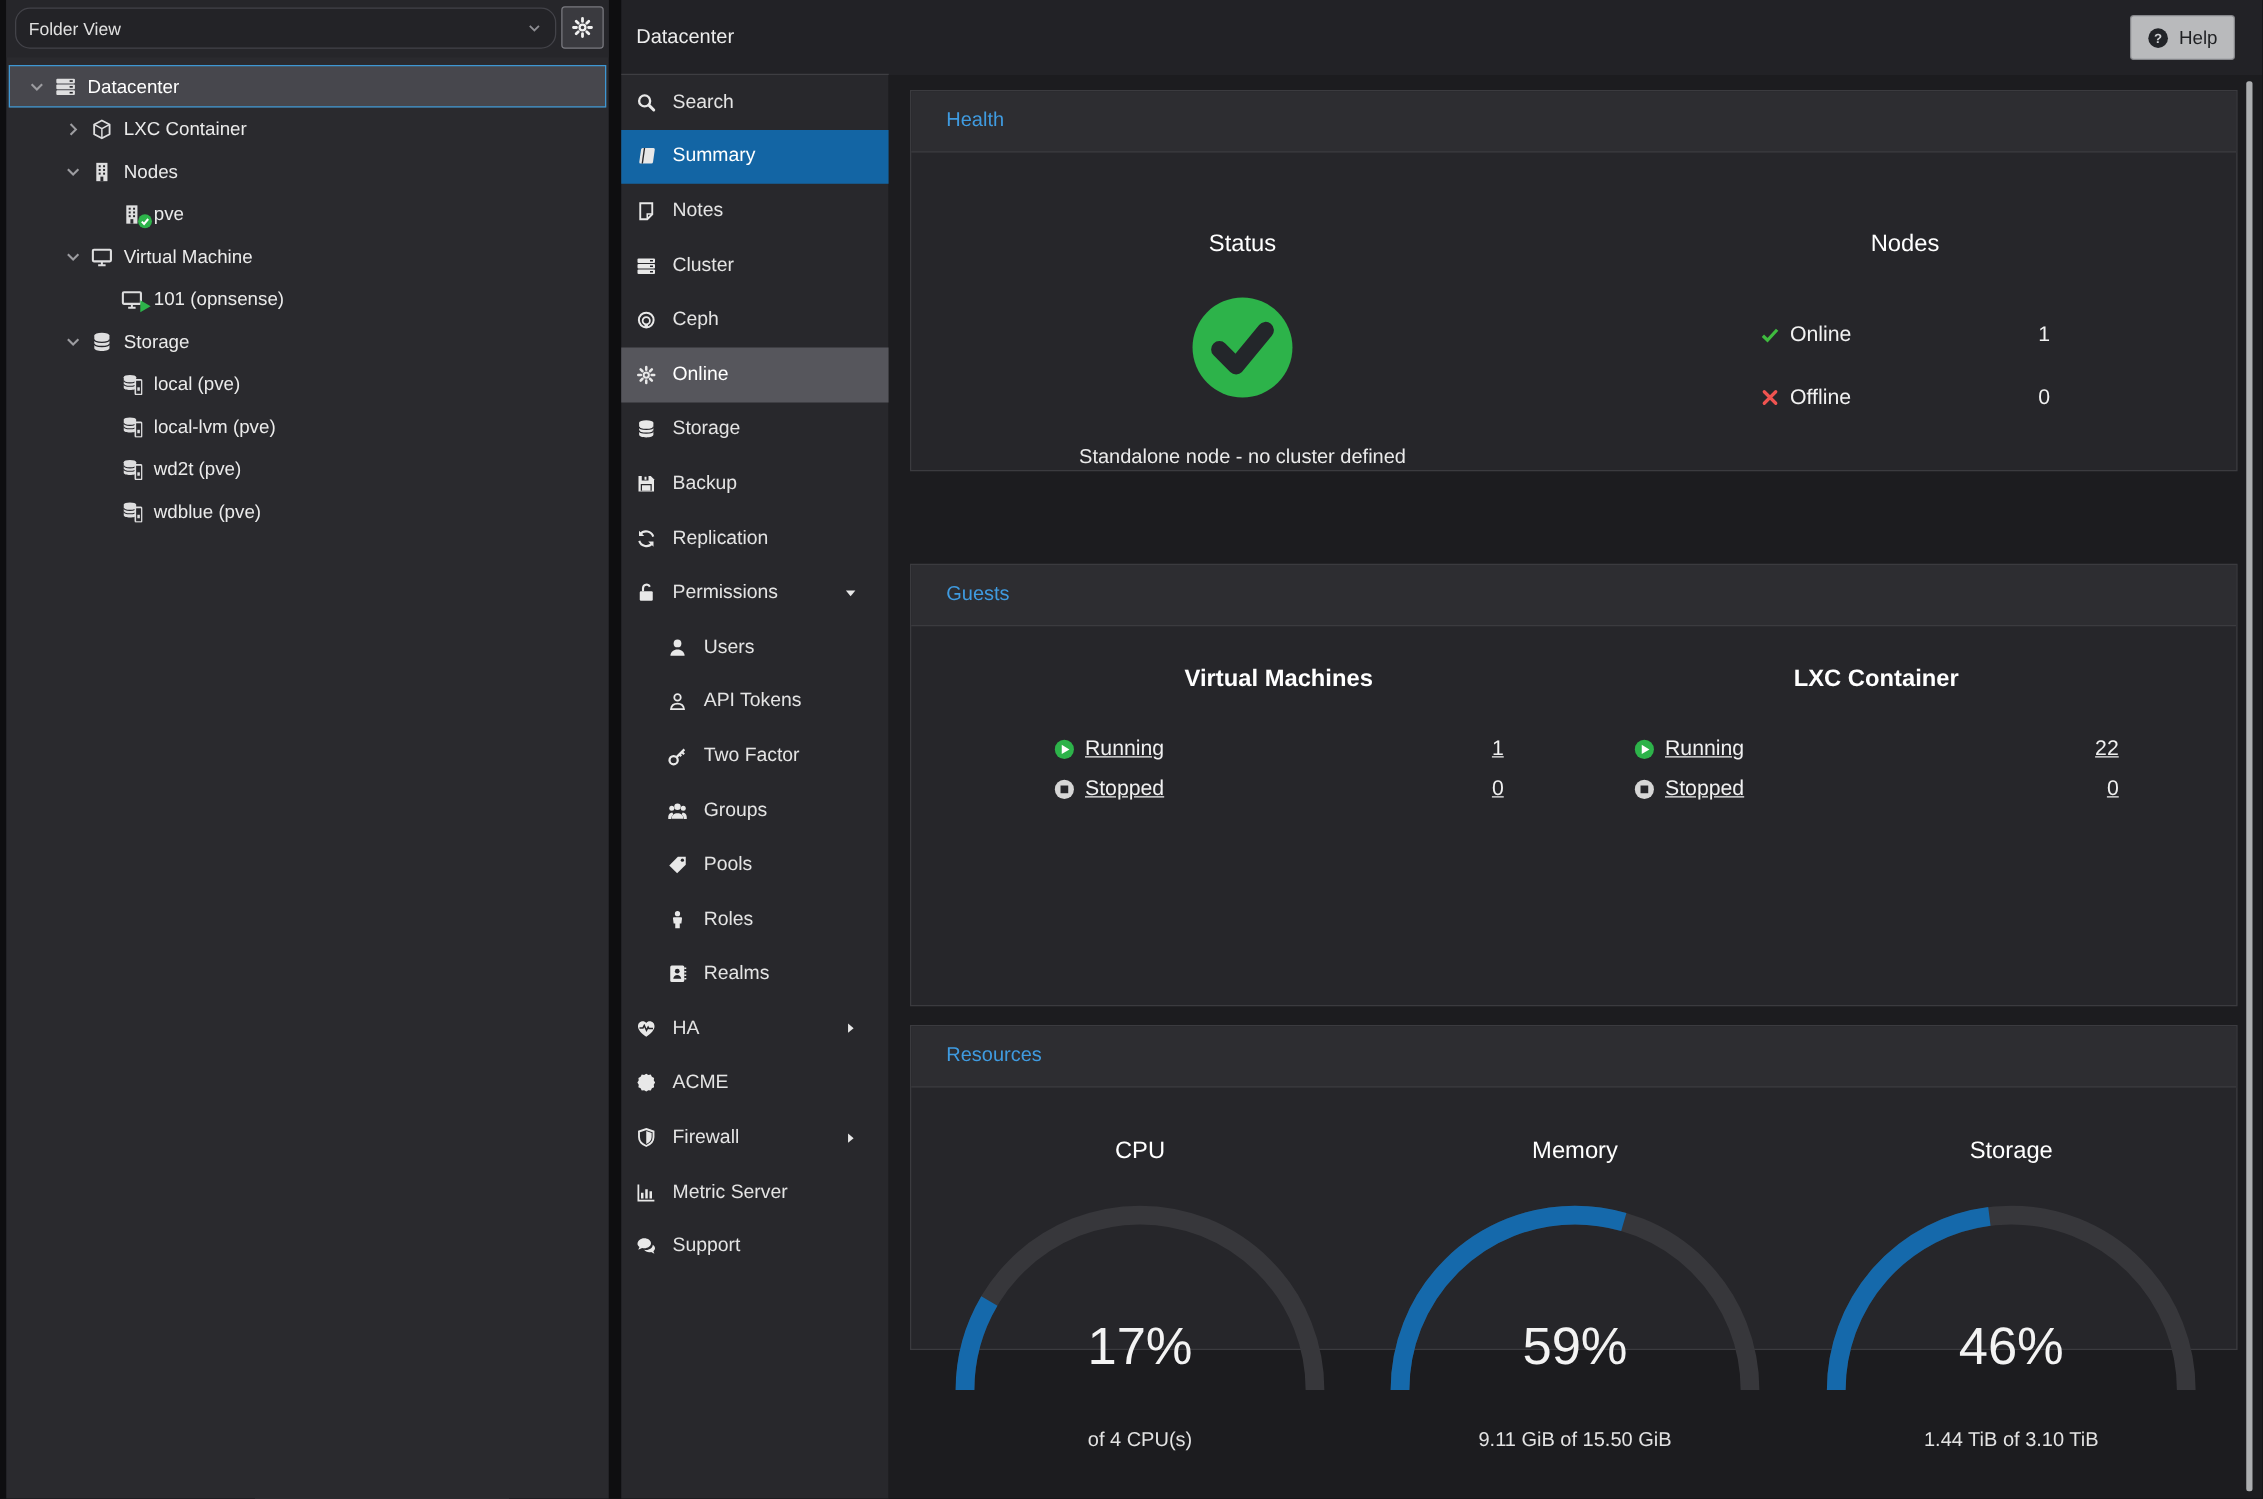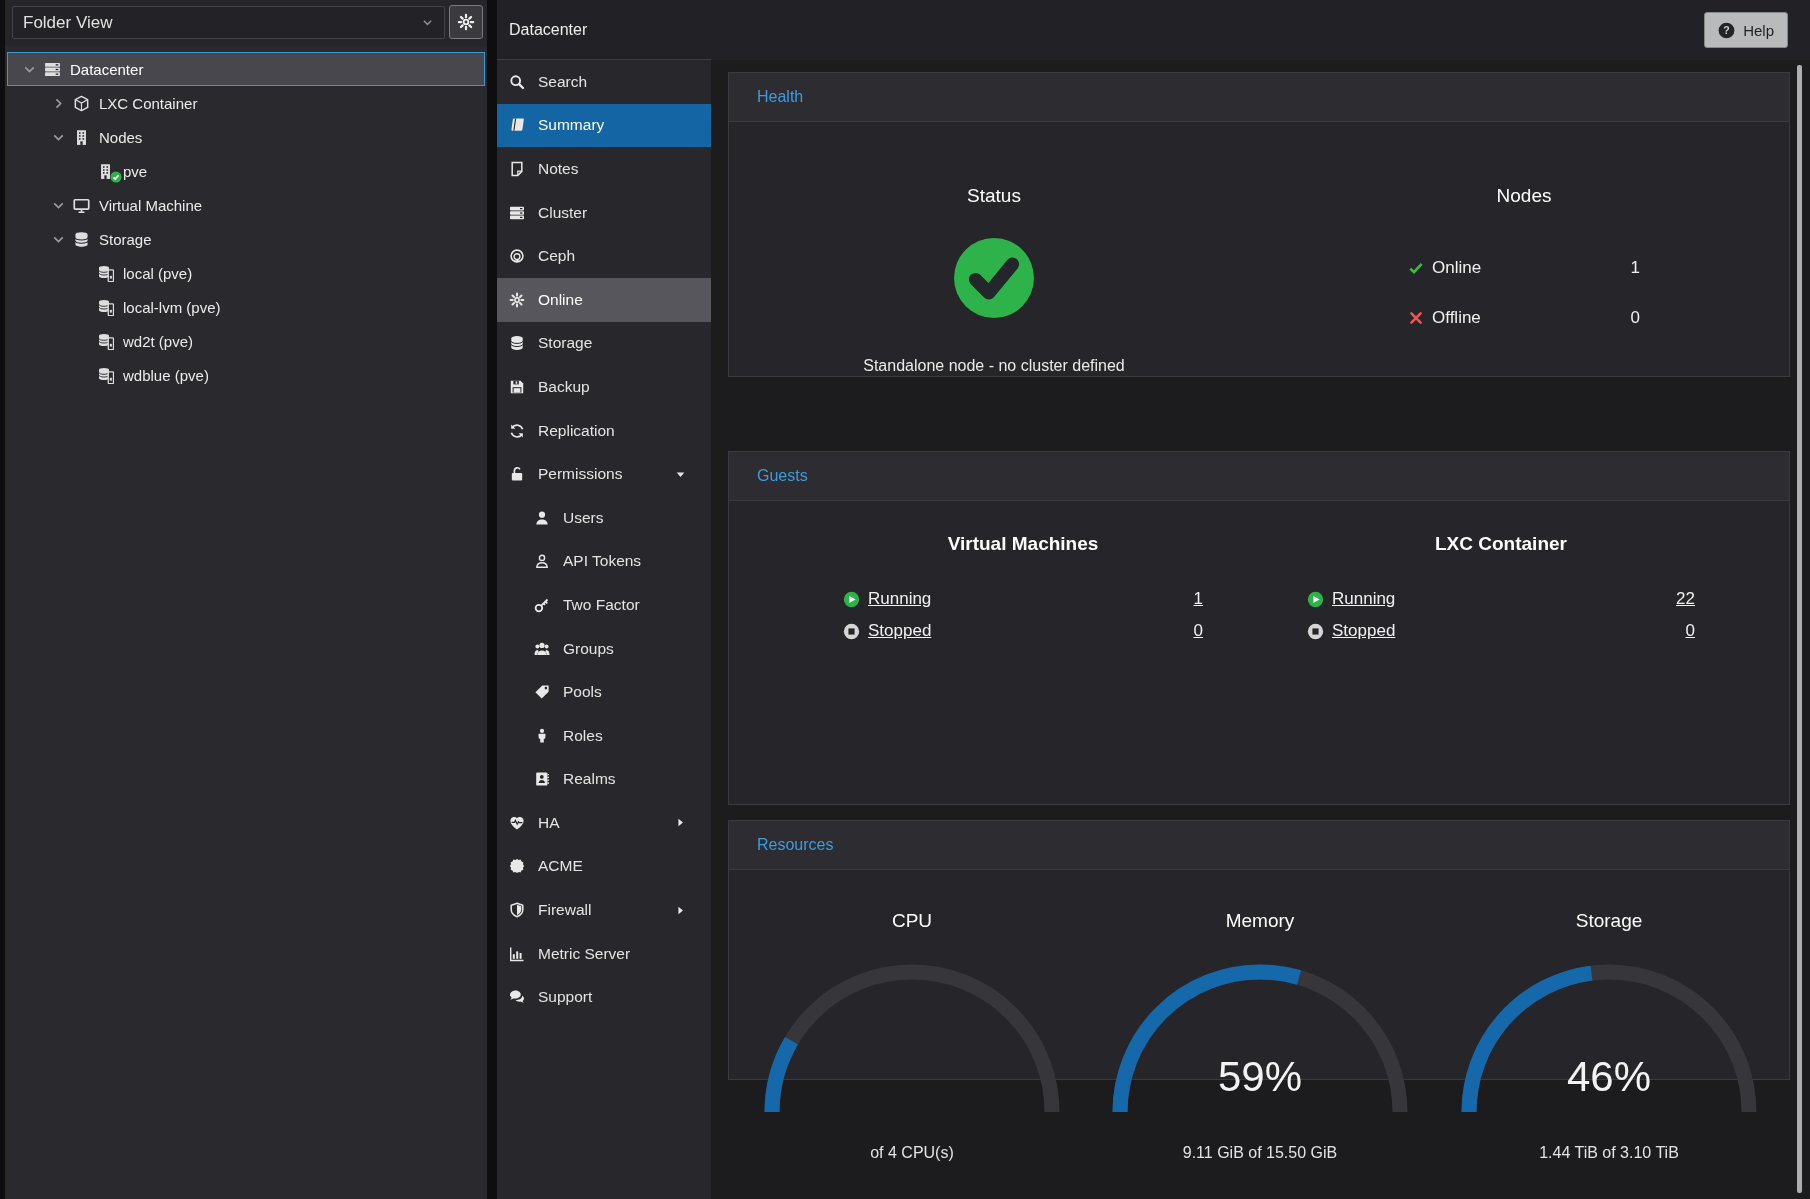--- a/index.html
+++ b/index.html
@@ -12,23 +12,23 @@
     -webkit-font-smoothing:antialiased;
   }
   .ic { display:inline-flex; width:16px; height:16px; flex:none; }
   .ic svg { width:100%; height:100%; }
 
   
   #left-col { position:absolute; left:5px; top:0; width:482px; height:1199px; background:#2a2a2e; }
   #tree-toolbar { position:absolute; left:0; top:0; right:0; height:46px; background:#26262a; }
   #folder-view {
     position:absolute; left:7px; top:6px; width:433px; height:33px;
-    background:#232327; border:1px solid #434349; border-radius:2px;
+    background:#232327; border:1px solid #434349; border-radius:12px;
     display:flex; align-items:center; padding:0 10px;
-    color:#e0e0e0; font-size:17px; cursor:pointer;
+    color:#e0e0e0; font-size:14px; cursor:pointer;
   }
   #folder-view .combo-arrow { margin-left:auto; color:#8d8d92; width:13px; height:13px; }
   #tree-gear {
     position:absolute; left:444px; top:5px; width:34px; height:34px;
     background:#3a3a3f; border:1px solid #7a7a80; border-radius:3px;
     display:flex; align-items:center; justify-content:center; color:#f0f0f0; cursor:pointer;
   }
   #tree-gear .ic { width:18px; height:18px; }
   #tree-body { position:absolute; left:0; right:0; top:48px; bottom:0; padding-top:4px; }
   .tree-row { height:34px; display:flex; align-items:center; font-size:15px; color:#ebebeb; margin:0 2px; cursor:pointer; }
@@ -213,20 +213,35 @@
             <path fill="none" stroke="currentColor" stroke-width="1.8" d="M3.5 5.8 8 10.3l4.5-4.5"></path>
           </svg>
         </span>
     <span class="iconwrap">
           <svg viewBox="0 0 16 16">
             <rect x="1.2" y="2.6" width="13.6" height="8.8" rx="0.8" fill="none" stroke="currentColor" stroke-width="1.6"></rect>
             <path stroke="currentColor" stroke-width="1.5" d="M5.2 14.3h5.6M8 11.6v2.7"></path>
           </svg>
         </span>
     <span class="tree-label">Virtual Machine</span>
+  </div>
+      <div class="tree-row" style="padding-left:68px">
+    <span class="chev-sp"></span>
+    <span class="iconwrap">
+          <svg viewBox="0 0 16 16">
+            <rect x="1.2" y="2.6" width="13.6" height="8.8" rx="0.8" fill="none" stroke="currentColor" stroke-width="1.6"></rect>
+            <path stroke="currentColor" stroke-width="1.5" d="M5.2 14.3h5.6M8 11.6v2.7"></path>
+          </svg>
+          <span class="badge">
+            <svg viewBox="0 0 16 16">
+              <path fill="#2db34a" d="M3 1.5v13L14 8z"></path>
+            </svg>
+          </span>
+        </span>
+    <span class="tree-label">101 (opnsense)</span>
   </div>
       <div class="tree-row" style="padding-left:44px">
     <span class="chev ic">
           <svg viewBox="0 0 16 16">
             <path fill="none" stroke="currentColor" stroke-width="1.8" d="M3.5 5.8 8 10.3l4.5-4.5"></path>
           </svg>
         </span>
     <span class="iconwrap">
           <svg viewBox="0 0 16 16">
             <ellipse cx="8" cy="3.2" rx="5.7" ry="2.1" fill="currentColor"></ellipse>
@@ -678,20 +693,21 @@
 
   <div class="panel" id="panel-resources">
     <div class="panel-hd">Resources</div>
     <div class="res-body" id="gauges">
   <div class="gauge" style="left:23px">
     <div class="gauge-hd">CPU</div>
     <svg class="gauge-svg" viewBox="0 0 300 160">
       <path d="M10 150 A140 140 0 0 1 290 150" fill="none" stroke="#37373b" stroke-width="15"></path>
       <path d="M10 150 A140 140 0 0 1 290 150" fill="none" stroke="#1569ab" stroke-width="15" pathLength="100" stroke-dasharray="17 100"></path>
     </svg>
+    <div class="gauge-pct">17%</div>
     <div class="gauge-sub">of 4 CPU(s)</div>
   </div>
   <div class="gauge" style="left:371px">
     <div class="gauge-hd">Memory</div>
     <svg class="gauge-svg" viewBox="0 0 300 160">
       <path d="M10 150 A140 140 0 0 1 290 150" fill="none" stroke="#37373b" stroke-width="15"></path>
       <path d="M10 150 A140 140 0 0 1 290 150" fill="none" stroke="#1569ab" stroke-width="15" pathLength="100" stroke-dasharray="59 100"></path>
     </svg>
     <div class="gauge-pct">59%</div>
     <div class="gauge-sub">9.11 GiB of 15.50 GiB</div>

